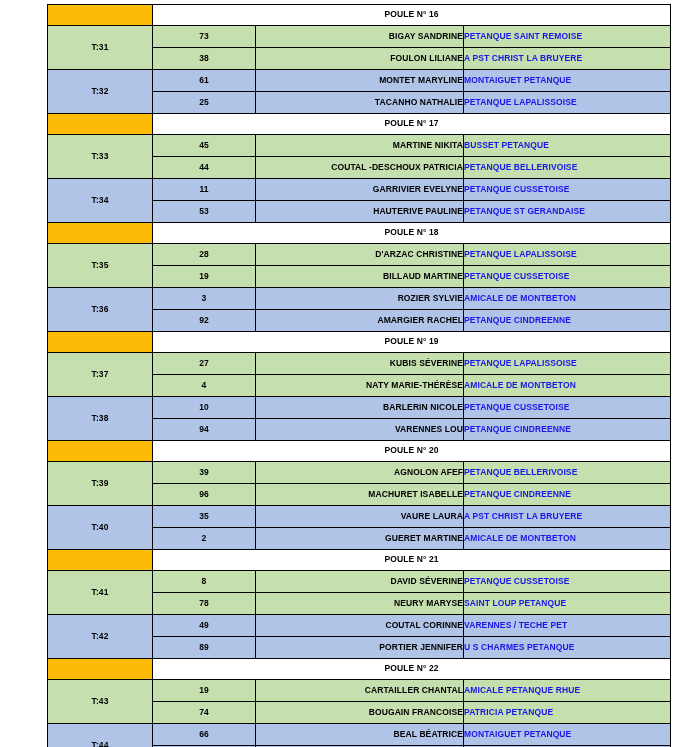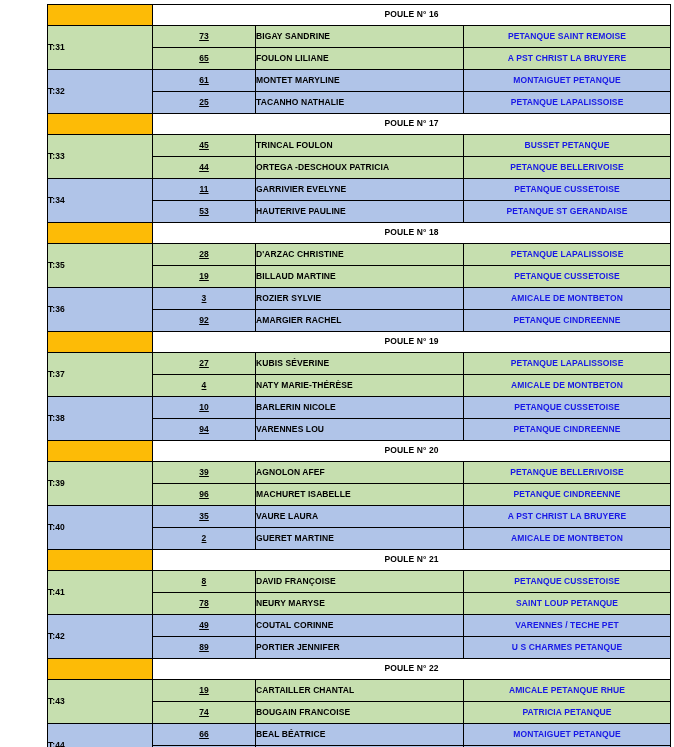--- a/index.html
+++ b/index.html
@@ -58,43 +58,42 @@
   td.poule-title {
     background: #ffffff;
     text-align: center;
     color: #000000;
     font-size: 8.5px;
     font-weight: bold;
     letter-spacing: 0.15px;
   }
   
   td.terrain {
-    text-align: left;
+    text-align: center;
     color: #000000;
     font-size: 8.5px;
     font-weight: bold;
     letter-spacing: 0.4px;
   }
   td.num {
     text-align: center;
     color: #000000;
     font-size: 8.5px;
     font-weight: bold;
-    text-decoration: underline;
   }
   td.pname {
-    text-align: left;
+    text-align: right;
     padding-left: 5px;
     color: #000000;
     font-size: 8.5px;
     font-weight: bold;
     letter-spacing: 0.15px;
   }
   td.club {
-    text-align: center;
+    text-align: left;
     padding-left: 5px;
     color: #1818E6;
     font-size: 8.5px;
     font-weight: bold;
     letter-spacing: 0.15px;
   }
   tr.grp-green td.terrain,
   tr.grp-green td.num,
   tr.grp-green td.pname,
   tr.grp-green td.club { background: #C6DFAF; }
@@ -121,21 +120,21 @@
             <td class="poule-tag"></td>
             <td class="poule-title" colspan="3">POULE N° 16</td>
           </tr>
           <tr class="team-row grp-green">
             <td class="terrain" rowspan="2">T:31</td>
             <td class="num">73</td>
             <td class="pname">BIGAY SANDRINE</td>
             <td class="club">PETANQUE SAINT REMOISE</td>
           </tr>
           <tr class="team-row grp-green">
-            <td class="num">65</td>
+            <td class="num">38</td>
             <td class="pname">FOULON LILIANE</td>
             <td class="club">A PST CHRIST LA BRUYERE</td>
           </tr>
           <tr class="team-row grp-blue">
             <td class="terrain" rowspan="2">T:32</td>
             <td class="num">61</td>
             <td class="pname">MONTET MARYLINE</td>
             <td class="club">MONTAIGUET PETANQUE</td>
           </tr>
           <tr class="team-row grp-blue">
@@ -143,26 +142,26 @@
             <td class="pname">TACANHO NATHALIE</td>
             <td class="club">PETANQUE LAPALISSOISE</td>
           </tr>
           <tr class="poule-row">
             <td class="poule-tag"></td>
             <td class="poule-title" colspan="3">POULE N° 17</td>
           </tr>
           <tr class="team-row grp-green">
             <td class="terrain" rowspan="2">T:33</td>
             <td class="num">45</td>
-            <td class="pname">TRINCAL FOULON</td>
+            <td class="pname">MARTINE NIKITA</td>
             <td class="club">BUSSET PETANQUE</td>
           </tr>
           <tr class="team-row grp-green">
             <td class="num">44</td>
-            <td class="pname">ORTEGA -DESCHOUX PATRICIA</td>
+            <td class="pname">COUTAL -DESCHOUX PATRICIA</td>
             <td class="club">PETANQUE BELLERIVOISE</td>
           </tr>
           <tr class="team-row grp-blue">
             <td class="terrain" rowspan="2">T:34</td>
             <td class="num">11</td>
             <td class="pname">GARRIVIER EVELYNE</td>
             <td class="club">PETANQUE CUSSETOISE</td>
           </tr>
           <tr class="team-row grp-blue">
             <td class="num">53</td>
@@ -247,21 +246,21 @@
             <td class="pname">GUERET MARTINE</td>
             <td class="club">AMICALE DE MONTBETON</td>
           </tr>
           <tr class="poule-row">
             <td class="poule-tag"></td>
             <td class="poule-title" colspan="3">POULE N° 21</td>
           </tr>
           <tr class="team-row grp-green">
             <td class="terrain" rowspan="2">T:41</td>
             <td class="num">8</td>
-            <td class="pname">DAVID FRANÇOISE</td>
+            <td class="pname">DAVID SÉVERINE</td>
             <td class="club">PETANQUE CUSSETOISE</td>
           </tr>
           <tr class="team-row grp-green">
             <td class="num">78</td>
             <td class="pname">NEURY MARYSE</td>
             <td class="club">SAINT LOUP PETANQUE</td>
           </tr>
           <tr class="team-row grp-blue">
             <td class="terrain" rowspan="2">T:42</td>
             <td class="num">49</td>

